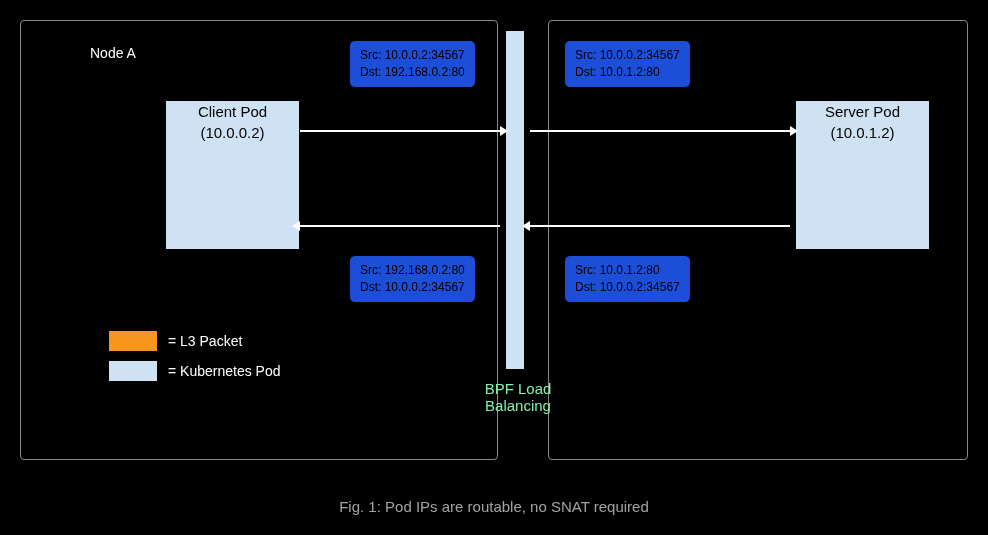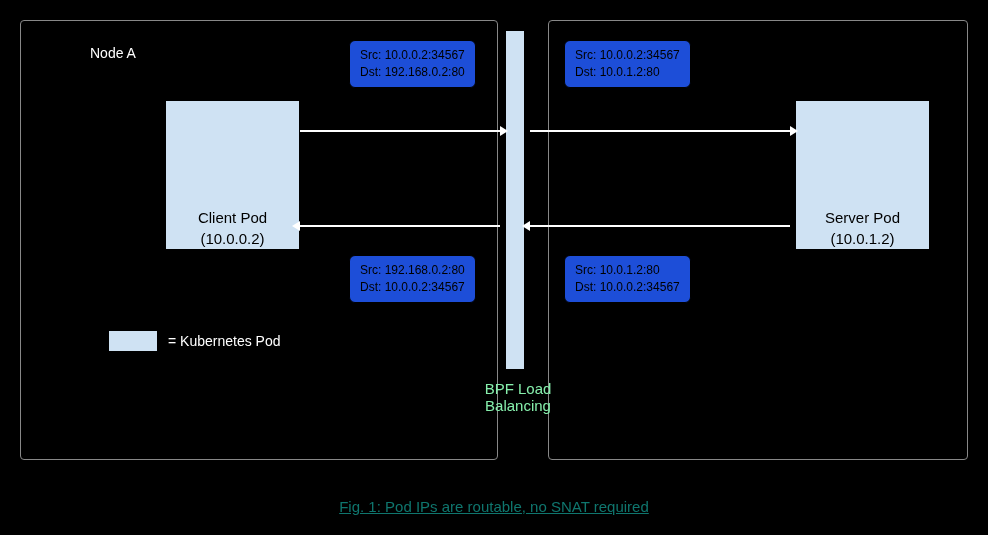--- a/index.html
+++ b/index.html
@@ -23,21 +23,21 @@
       font-size: 14px;
       margin-left: 48px;
     }
     .pod {
       position: absolute;
       background: #cfe2f3;
       border: 1px solid #000;
       display: flex;
       flex-direction: column;
       align-items: center;
-      justify-content: flex-end;
+      justify-content: flex-start;
       font-size: 15px;
       text-align: center;
       line-height: 1.4;
     }
     .client-pod { left: 165px; top: 100px; width: 135px; height: 150px; }
     .server-pod { left: 795px; top: 100px; width: 135px; height: 150px; }
     .bpf-bar {
       position: absolute;
       left: 505px;
       top: 30px;
@@ -113,23 +113,22 @@
     }
     .legend-orange { background: #f6961c; }
     .legend-blue { background: #cfe2f3; }
     .legend-text { color: #fff; font-size: 14px; }
     .caption {
       position: absolute;
       left: 0;
       right: 0;
       bottom: 20px;
       text-align: center;
-      color: #0f766e;
+      color: #a3a3a3;
       font-size: 15px;
-      text-decoration: underline;
     }
   </style>
 </head>
 <body>
 
 <div class="node-border node-a"></div>
 <div class="node-border node-b"></div>
 <div class="node-label" style="left:42px; top:45px;">Node A</div>
 <div class="node-label" style="left:570px; top:45px;">Node B</div>
 
@@ -165,18 +164,22 @@
   <div>Src: 192.168.0.2:80</div>
   <div>Dst: 10.0.0.2:34567</div>
 </div>
 <div class="packet pkt4">
   <div>Src: 10.0.1.2:80</div>
   <div>Dst: 10.0.0.2:34567</div>
 </div>
 
 <div class="legend">
   <div class="legend-row">
+    <div class="legend-swatch legend-orange"></div>
+    <span class="legend-text">= L3 Packet</span>
+  </div>
+  <div class="legend-row">
     <div class="legend-swatch legend-blue"></div>
     <span class="legend-text">= Kubernetes Pod</span>
   </div>
 </div>
 
 <div class="caption">Fig. 1: Pod IPs are routable, no SNAT required</div>
 
 </body></html>

